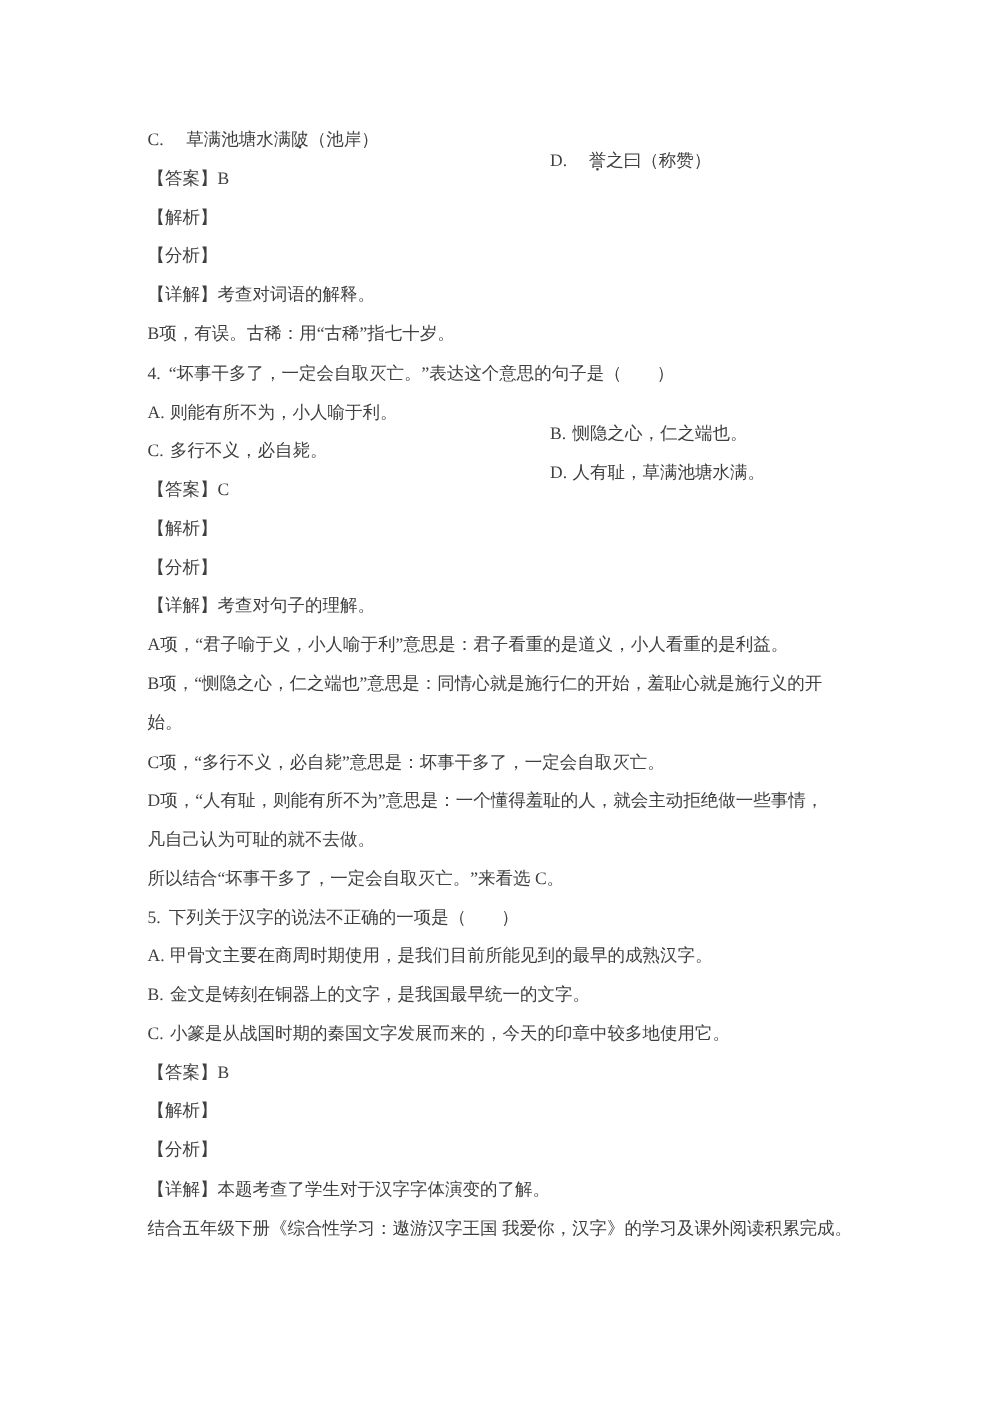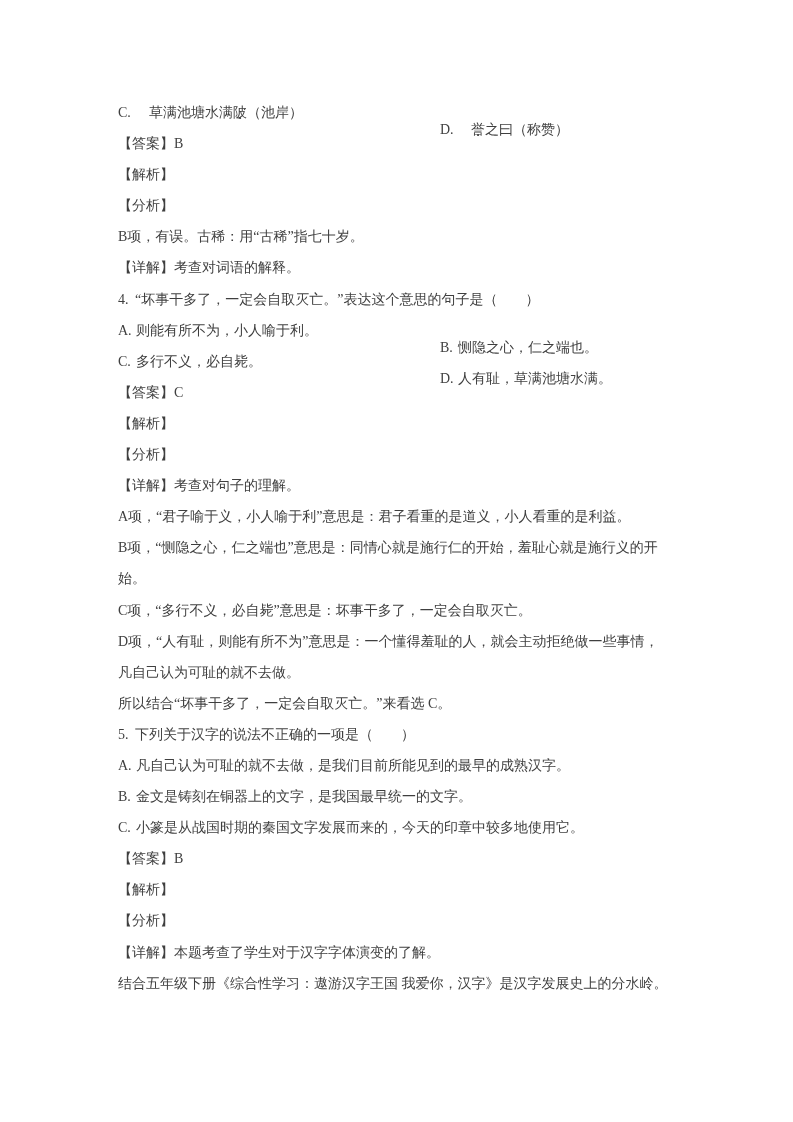--- a/index.html
+++ b/index.html
@@ -68,22 +68,22 @@
   <div class="content">
 
     <div class="line">
       <span><span class="optlabel wide">C.</span><span>草满池塘水满</span><span class="emph">陂</span><span>（池岸）</span></span>
       <span class="col2"><span class="optlabel wide">D.</span><span></span><span class="emph">誉</span><span>之曰（称赞）</span></span>
     </div>
 
     <div class="line">【答案】B</div>
     <div class="line">【解析】</div>
     <div class="line">【分析】</div>
+    <div class="line">【详解】考查对词语的解释。</div>
     <div class="line">B项，有误。古稀：用“古稀”指七十岁。</div>
-    <div class="line">【详解】考查对词语的解释。</div>
 
     <div class="line">
       <span class="qnum">4.</span><span>“坏事干多了，一定会自取灭亡。”表达这个意思的句子是（　　）</span>
     </div>
 
     <div class="line">
       <span><span class="optlabel">A.</span><span>则能有所不为，小人喻于利。</span></span>
       <span class="col2"><span class="optlabel">B.</span><span>恻隐之心，仁之端也。</span></span>
     </div>
     <div class="line">
@@ -102,30 +102,30 @@
     <div class="line">C项，“多行不义，必自毙”意思是：坏事干多了，一定会自取灭亡。</div>
     <div class="line">D项，“人有耻，则能有所不为”意思是：一个懂得羞耻的人，就会主动拒绝做一些事情，</div>
     <div class="line">凡自己认为可耻的就不去做。</div>
     <div class="line">所以结合“坏事干多了，一定会自取灭亡。”来看选 C。</div>
 
     <div class="line">
       <span class="qnum">5.</span><span>下列关于汉字的说法不正确的一项是（　　）</span>
     </div>
 
     <div class="line">
-      <span class="optlabel">A.</span><span>凡自己认为可耻的就不去做，是我们目前所能见到的最早的成熟汉字。</span>
+      <span class="optlabel">A.</span><span>甲骨文主要在商周时期使用，是我们目前所能见到的最早的成熟汉字。</span>
     </div>
     <div class="line">
       <span class="optlabel">B.</span><span>金文是铸刻在铜器上的文字，是我国最早统一的文字。</span>
     </div>
     <div class="line">
       <span class="optlabel">C.</span><span>小篆是从战国时期的秦国文字发展而来的，今天的印章中较多地使用它。</span>
     </div>
 
     <div class="line">【答案】B</div>
     <div class="line">【解析】</div>
     <div class="line">【分析】</div>
 
     <div class="line">【详解】本题考查了学生对于汉字字体演变的了解。</div>
-    <div class="line">结合五年级下册《综合性学习：遨游汉字王国 我爱你，汉字》是汉字发展史上的分水岭。</div>
+    <div class="line">结合五年级下册《综合性学习：遨游汉字王国 我爱你，汉字》的学习及课外阅读积累完成。</div>
 
   </div>
 </div>
 
 </body></html>

